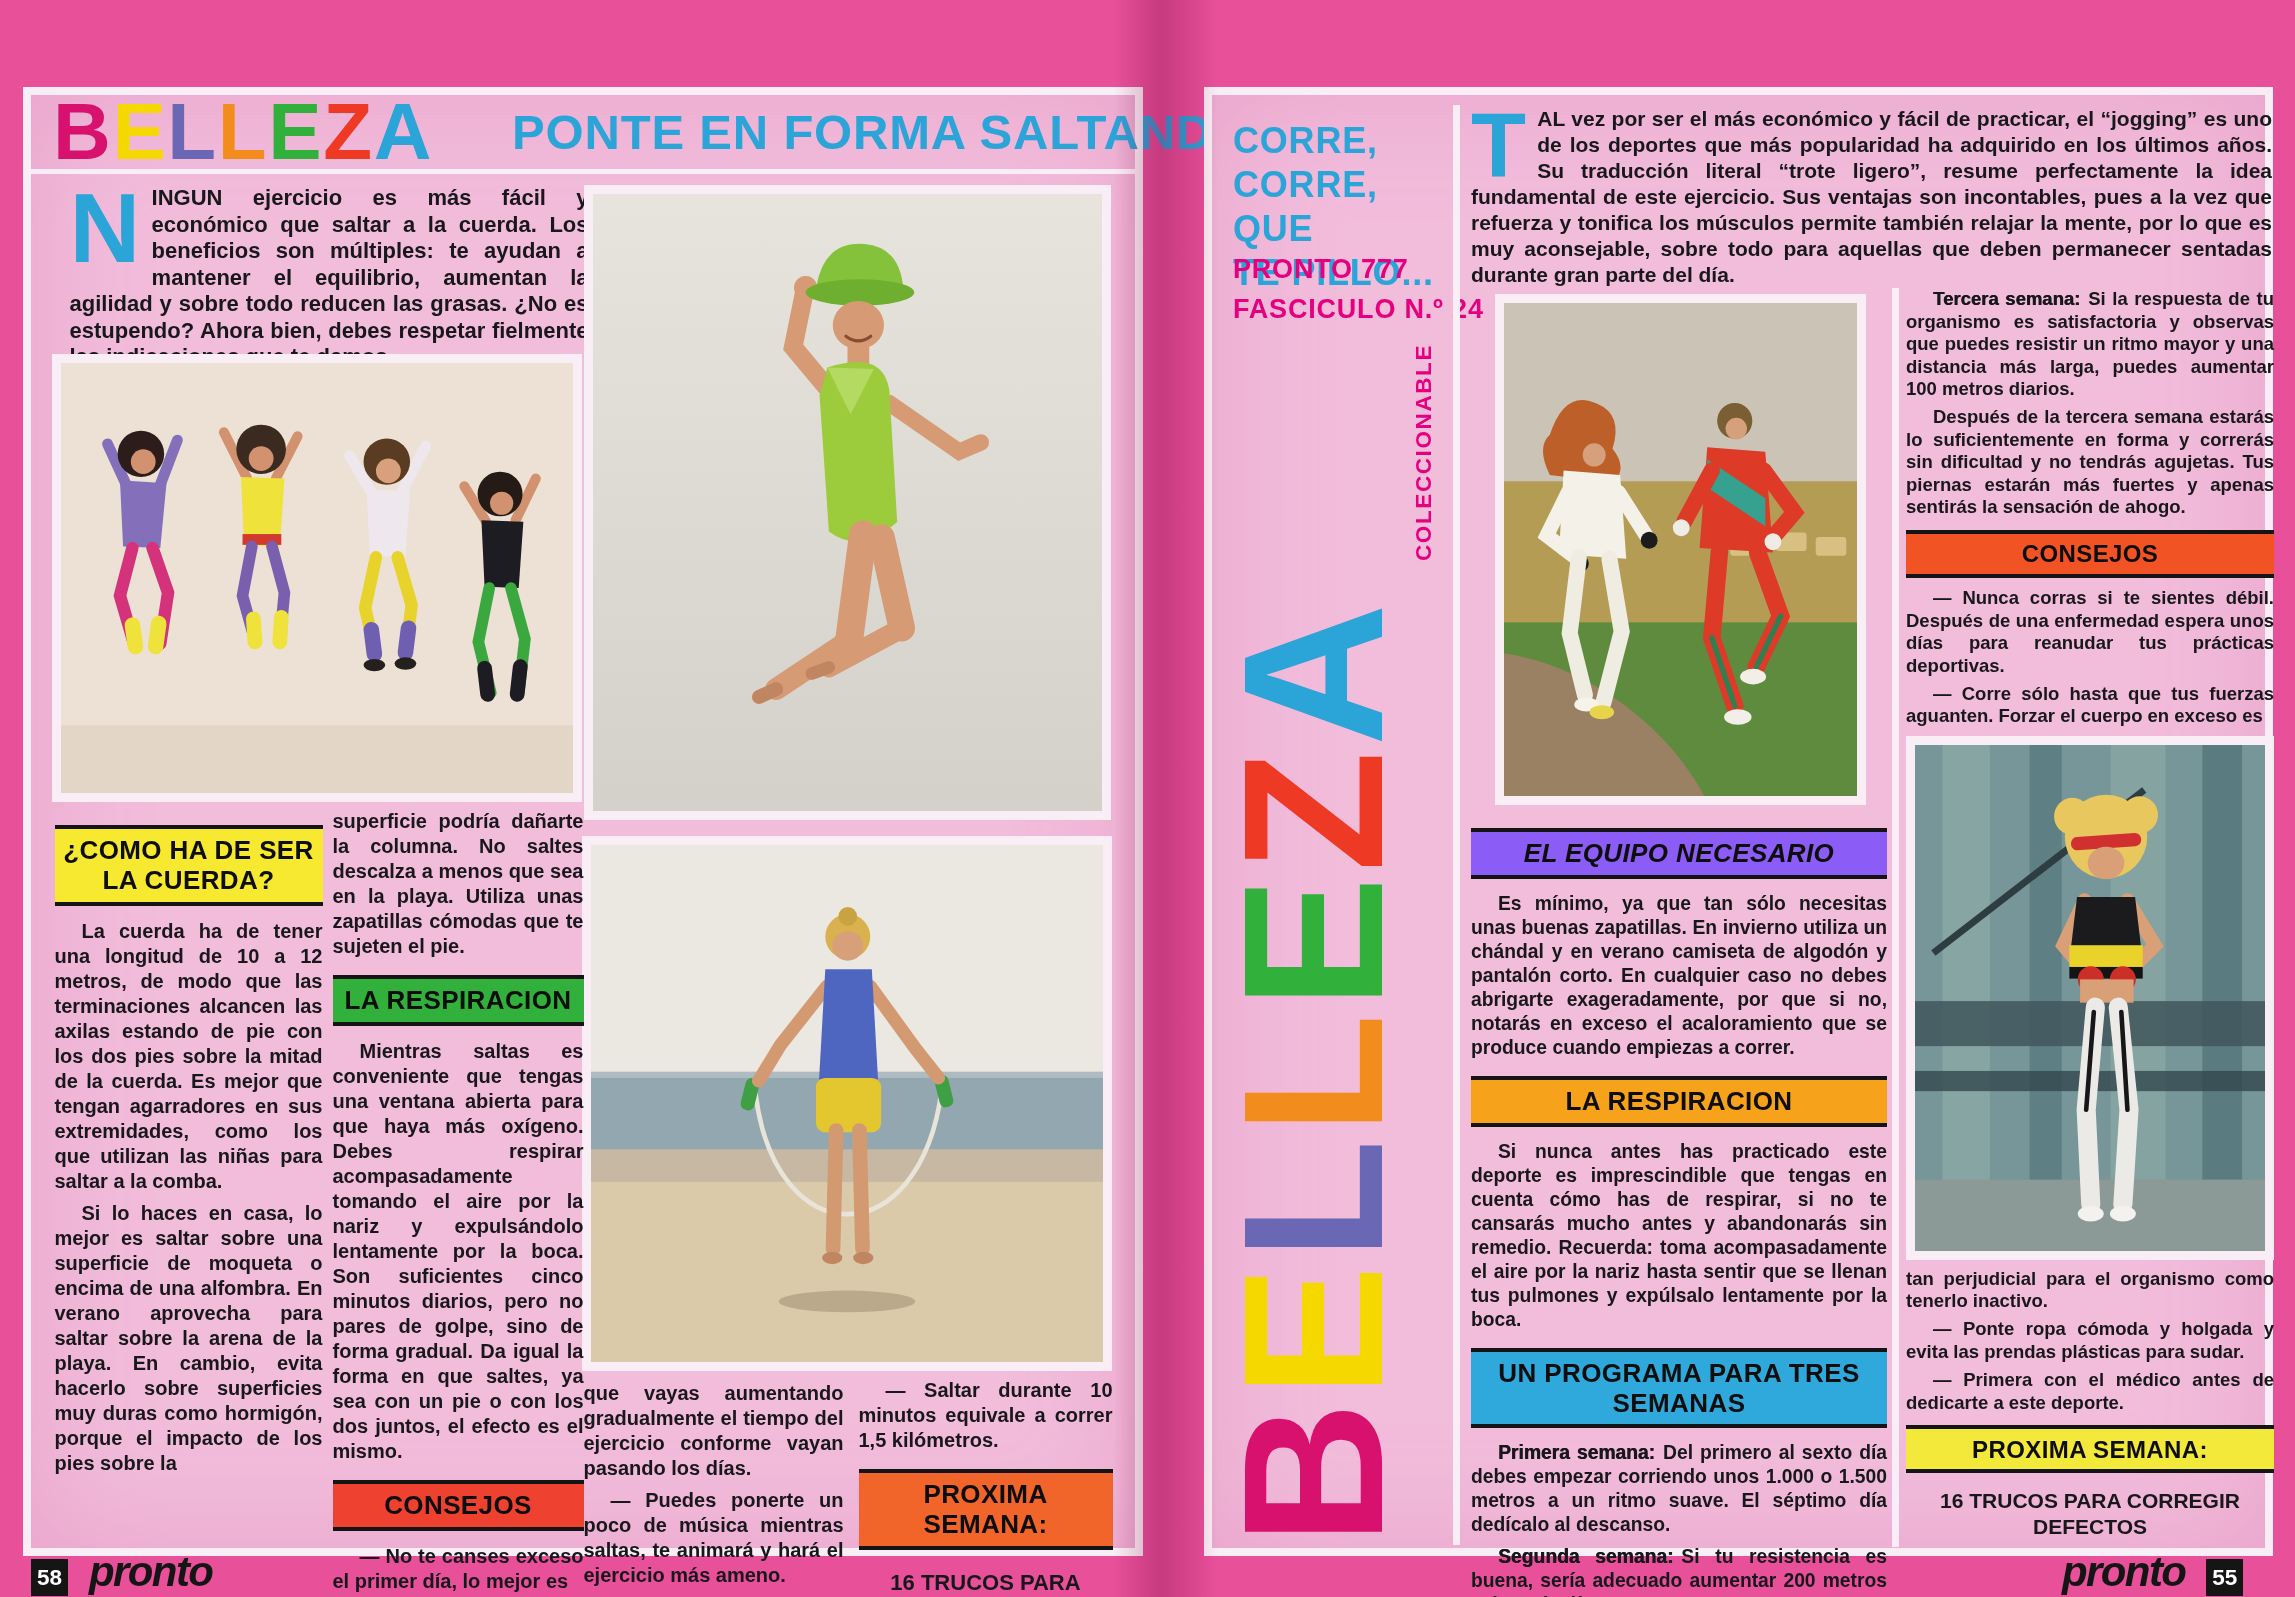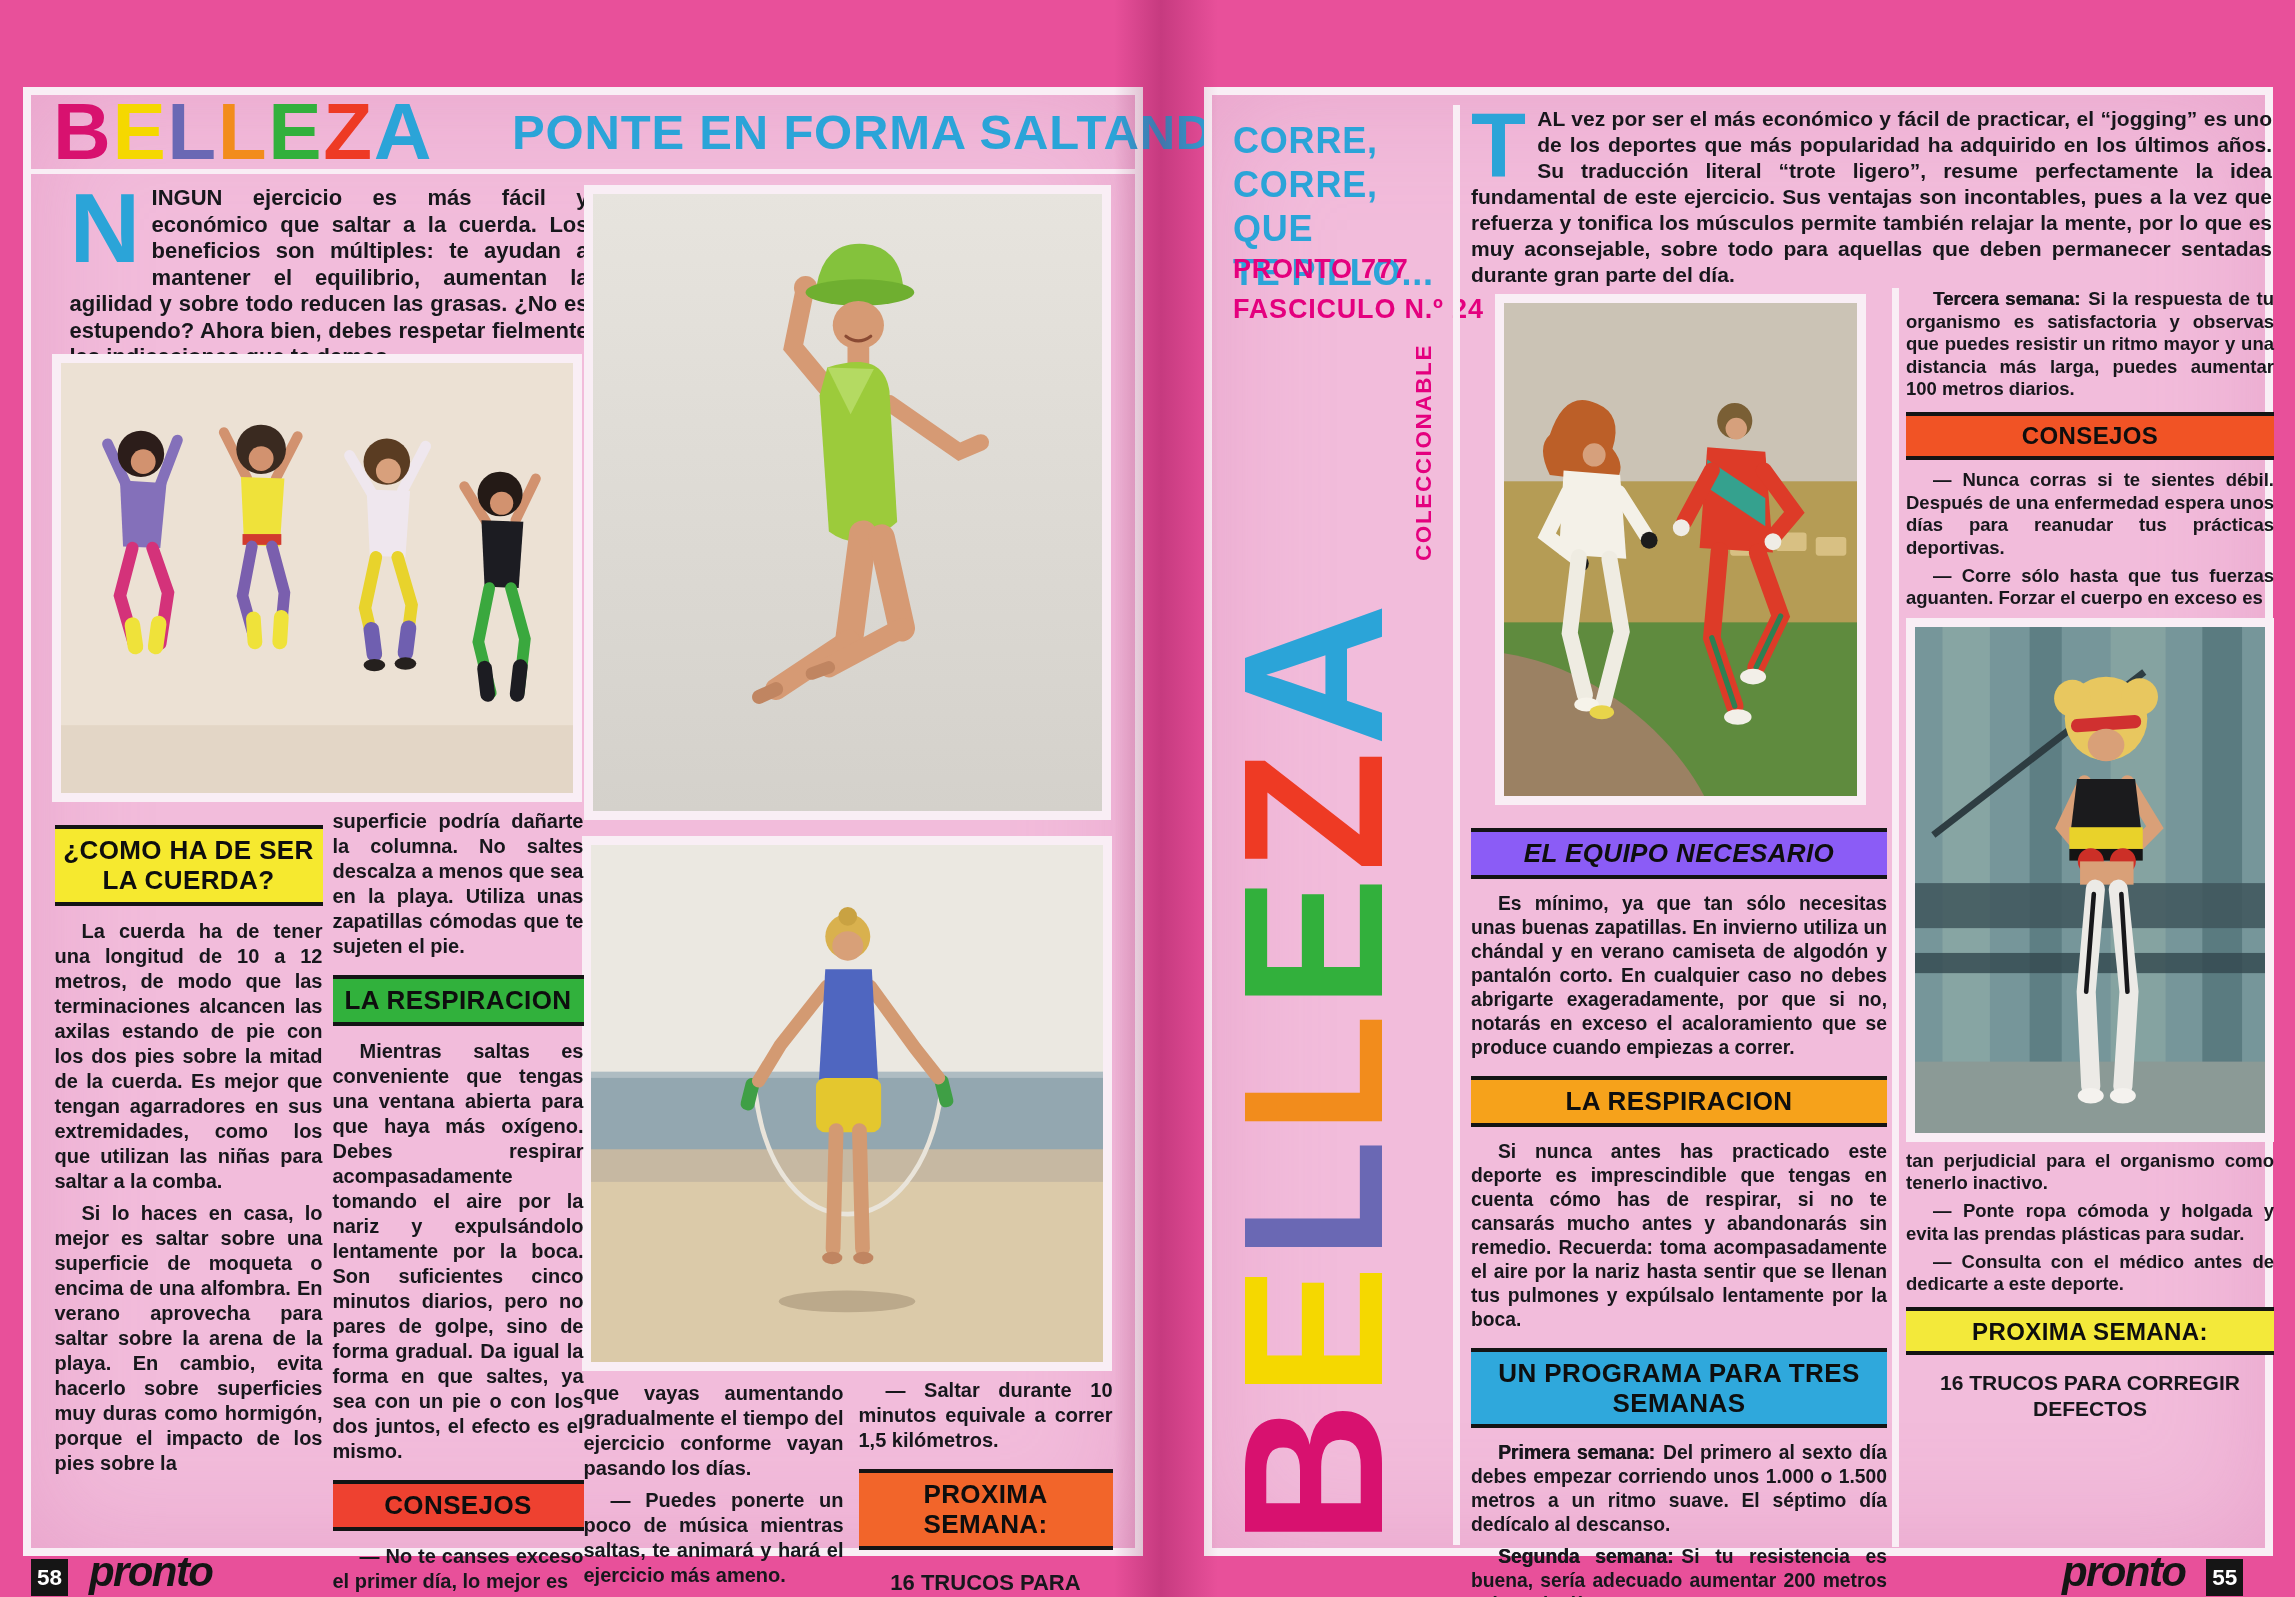--- a/index.html
+++ b/index.html
@@ -295,20 +295,21 @@
       <p class="ind">Es mínimo, ya que tan sólo necesitas unas buenas zapatillas. En invierno utiliza un chándal y en verano camiseta de algodón y pantalón corto. En cualquier caso no debes abrigarte exageradamente, por que si no, notarás en exceso el acaloramiento que se produce cuando empiezas a correr.</p>
       <h2 class="bar" style="background: rgb(246, 162, 27);">LA RESPIRACION</h2>
       <p class="ind">Si nunca antes has practicado este deporte es imprescindible que tengas en cuenta cómo has de respirar, si no te cansarás mucho antes y abandonarás sin remedio. Recuerda: toma acompasadamente el aire por la nariz hasta sentir que se llenan tus pulmones y expúlsalo lentamente por la boca.</p>
       <h2 class="bar" style="background: rgb(47, 168, 220);">UN PROGRAMA PARA TRES SEMANAS</h2>
       <p class="ind"><span class="lbl heavy">Primera semana:</span><span>Del primero al sexto día debes empezar corriendo unos 1.000 o 1.500 metros a un ritmo suave. El séptimo día dedícalo al descanso.</span></p>
       <p class="ind"><span class="lbl heavy">Segunda semana:</span><span>Si tu resistencia es buena, sería adecuado aumentar 200 metros más cada día.</span></p>
     </div>
 
     <div class="abs bt rcol" style="left:694px;top:193px;width:368px">
       <p class="ind"><span class="lbl heavy">Tercera semana:</span><span>Si la respuesta de tu organismo es satisfactoria y observas que puedes resistir un ritmo mayor y una distancia más larga, puedes aumentar 100 metros diarios.</span></p>
+      <p class="ind">Después de la tercera semana estarás lo suficientemente en forma y correrás sin dificultad y no tendrás agujetas. Tus piernas estarán más fuertes y apenas sentirás la sensación de ahogo.</p>
       <h2 class="bar" style="background: rgb(241, 83, 37);">CONSEJOS</h2>
       <p class="ind">— Nunca corras si te sientes débil. Después de una enfermedad espera unos días para reanudar tus prácticas deportivas.</p>
       <p class="ind">— Corre sólo hasta que tus fuerzas aguanten. Forzar el cuerpo en exceso es</p>
 
       <figure class="photo-flow" style="width:368px;height:524px">
         <svg viewBox="0 0 458 652" preserveAspectRatio="none">
           <rect width="458" height="652" fill="#76969a"></rect>
           <rect x="36" width="62" height="652" fill="#8ba8a4" opacity=".85"></rect>
           <rect x="150" width="42" height="652" fill="#5e7f84"></rect>
           <rect x="256" width="72" height="652" fill="#8ba8a4" opacity=".7"></rect>
@@ -335,21 +336,21 @@
             <path d="M266,338 L280,470 L272,592" stroke="#eceae6" stroke-width="25" fill="none"></path>
             <path d="M234,344 L224,470 M270,344 L278,470" stroke="#17171a" stroke-width="6" fill="none"></path>
             <ellipse cx="230" cy="604" rx="17" ry="10" fill="#f4f2ee"></ellipse>
             <ellipse cx="272" cy="604" rx="17" ry="10" fill="#f4f2ee"></ellipse>
           </g>
         </svg>
       </figure>
 
       <p>tan perjudicial para el organismo como tenerlo inactivo.</p>
       <p class="ind">— Ponte ropa cómoda y holgada y evita las prendas plásticas para sudar.</p>
-      <p class="ind">— Consulta con el médico antes de dedicarte a este deporte.</p>
+      <p class="ind">— Primera con el médico antes de dedicarte a este deporte.</p>
       <h2 class="bar" style="background: rgb(243, 233, 58);">PROXIMA SEMANA:</h2>
       <p class="ctr" style="font-size:21px;line-height:26.5px;margin-top:14.5px">16 TRUCOS PARA CORREGIR DEFECTOS</p>
     </div>
   </section>
 
   <div class="foot" style="left:31px;top:1548px">
     <div class="pageno">58</div>
     <div class="logo">pronto</div>
   </div>
   <div class="foot" style="left:2062px;top:1548px">

